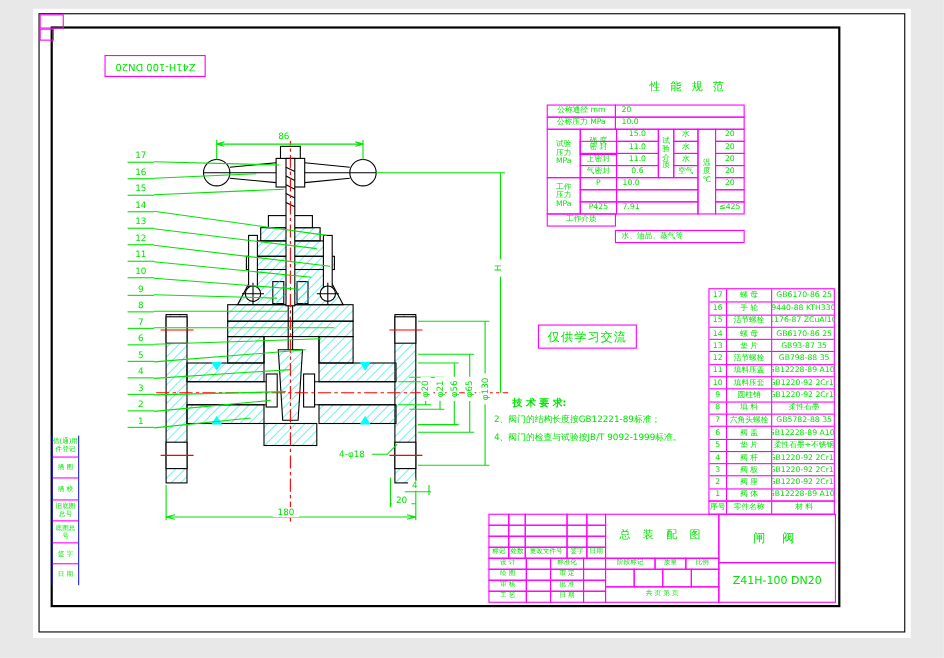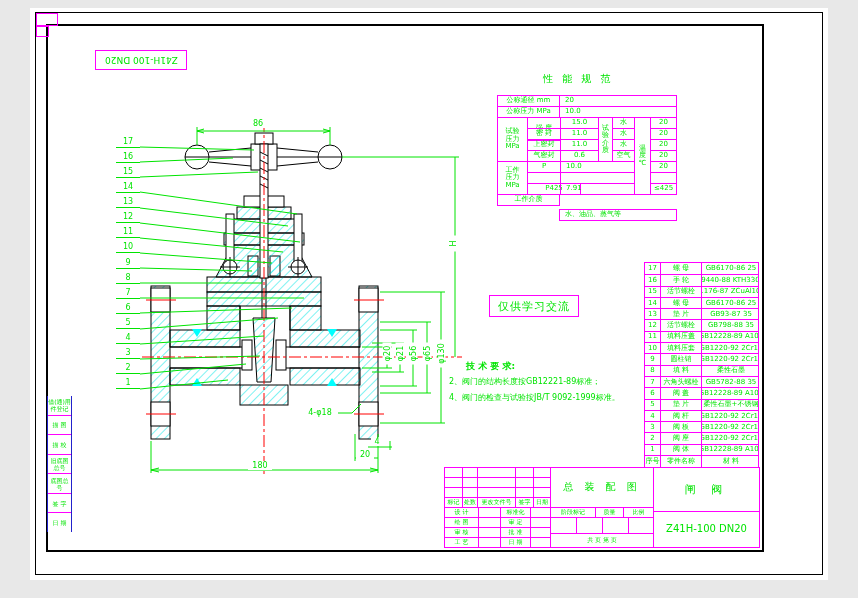--- a/index.html
+++ b/index.html
@@ -26,21 +26,21 @@
   .bom-row:first-child>div{border-top:none}
   .c-no{width:15px}.c-nm{width:41px}.c-mt{flex:1;justify-content:flex-start;padding-left:2px}
   .mstrip{position:absolute;left:47px;top:396px;width:25px;height:136px;display:flex;flex-direction:column;border-right:1px solid #2222cc;border-left:1px solid #2222cc;box-sizing:border-box}
   .m-row{flex:1;border-top:1px solid #ff00ff;color:#00e400;font-size:6px;line-height:7px;display:flex;align-items:center;justify-content:center;text-align:center;overflow:hidden}
   .m-row:first-child{border-top:none}
   .t-title{position:absolute;left:466px;top:360px;color:#00e400;font-size:9px;font-weight:bold;white-space:nowrap}
   .t-lines{position:absolute;left:449px;top:374px;width:205px}
   .t-line{font-size:8px;color:#00e400;line-height:15.5px;white-space:nowrap}
   .wm{position:absolute;left:489px;top:295px;width:88px;height:20px;border:1px solid #ff00ff;color:#00e400;font-size:11px;display:flex;align-items:center;justify-content:center;letter-spacing:1px}
   .corner{position:absolute;left:95px;top:50px;width:90px;height:18px;border:1px solid #ff00ff;color:#00e400;font-size:9px;display:flex;align-items:center;justify-content:center}
-  .perftitle{position:absolute;left:543px;top:72px;width:118px;color:#00e400;font-size:10px;letter-spacing:3px;text-align:left}
+  .perftitle{position:absolute;left:543px;top:72px;width:118px;color:#00e400;font-size:10px;letter-spacing:3px;text-align:right}
   .mark{position:absolute;border:1px solid #ff00ff}
 </style>
 </head>
 <body>
 
 <div id="page">
   <div class="sheet"></div>
   <div class="ob"></div>
   <div class="if"></div>
 
@@ -197,21 +197,21 @@
     <div class="cell" style="left:153px;top:44px;width:27px;height:12px">20</div>
     <div class="cell" style="left:153px;top:55px;width:27px;height:12px">20</div>
     <div class="cell" style="left:153px;top:66px;width:27px;height:12px">20</div>
     <div class="cell" style="left:153px;top:77px;width:27px;height:12px"></div>
     <div class="cell" style="left:153px;top:88px;width:27px;height:12px">≤425</div>
     <div class="cell pre" style="left:0;top:66px;width:31px;height:34px">工作
 压力
 MPa</div>
     <div class="cell" style="left:30px;top:66px;width:34px;height:12px">P</div>
     <div class="cell" style="left:30px;top:77px;width:34px;height:12px"></div>
-    <div class="cell" style="left:30px;top:88px;width:54px;height:12px">P425</div>
+    <div class="cell" style="left:30px;top:88px;width:34px;height:12px">P425</div>
     <div class="cell left" style="left:63px;top:66px;width:75px;height:12px">10.0</div>
     <div class="cell left" style="left:63px;top:77px;width:75px;height:12px"></div>
     <div class="cell left" style="left:63px;top:88px;width:75px;height:12px">7.91</div>
     <div class="cell" style="left:0;top:99px;width:63px;height:12px">工作介质</div>
     <div class="cell left" style="left:62px;top:114px;width:118px;height:12px">水、油品、蒸气等</div>
   </div>
 
   <div class="t-title">技 术 要 求:</div>
   <div class="t-lines">
 

